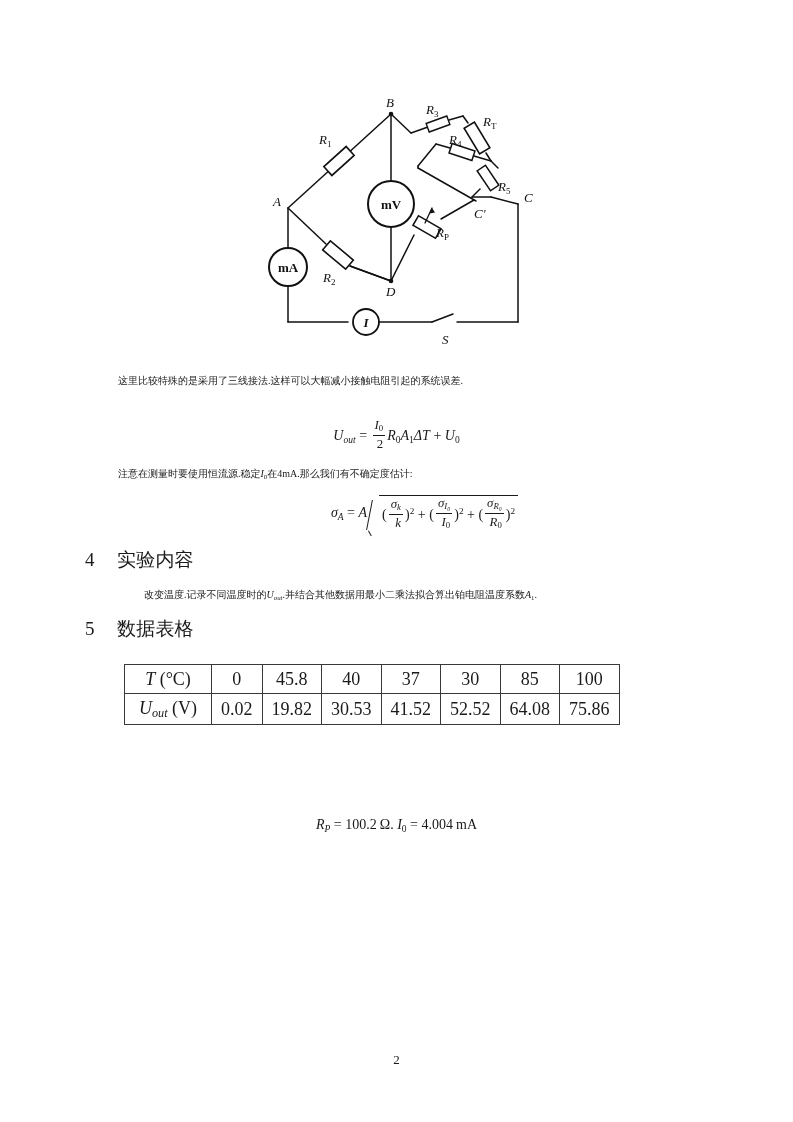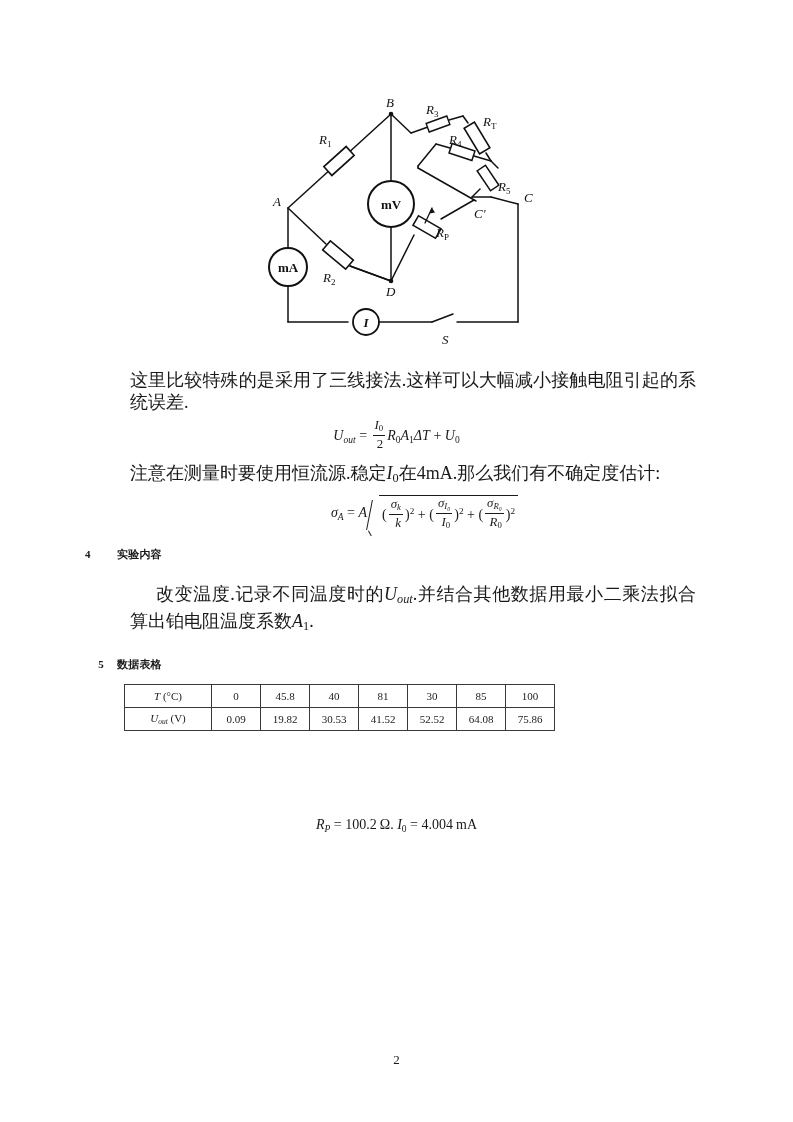--- a/index.html
+++ b/index.html
@@ -22,23 +22,23 @@
   .figure {
     position: absolute;
     left: 246px;
     top: 96px;
     width: 320px;
     height: 252px;
   }
   .figure svg { display: block; }
   .para {
     position: absolute;
-    left: 130px;
+    left: 118px;
     width: 566px;
-    font-size: 18px;
+    font-size: 10px;
     line-height: 21.5px;
     text-align: justify;
   }
   .indent { text-indent: 26px; }
 
   
   .mi { font-style: italic; font-family: "Liberation Serif", serif; }
   sub.sb {
     font-size: 0.68em;
     vertical-align: -0.28em;
@@ -113,41 +113,41 @@
   }
   .sup2 {
     font-size: 0.66em;
     vertical-align: 0.5em;
   }
 
   
   .heading {
     position: absolute;
     left: 85px;
-    font-weight: bold;
-    font-size: 11px;
+    font-weight: normal;
+    font-size: 19px;
     font-family: "Liberation Sans", "DejaVu Sans", sans-serif;
     letter-spacing: 0.2px;
   }
   .heading .hnum {
     display: inline-block;
     width: 32px;
     font-family: "Liberation Serif", serif;
   }
   .heading .htext {
     font-family: "Liberation Sans", "DejaVu Sans", sans-serif;
   }
 
   
   .data-table {
     position: absolute;
     left: 124px;
-    top: 684px;
+    top: 664px;
     border-collapse: collapse;
-    font-size: 11px;
+    font-size: 18px;
   }
   .data-table td {
     border: 0.8px solid #3a3a3a;
     padding: 3.5px 9px;
     text-align: center;
     white-space: nowrap;
     height: 15px;
   }
   .data-table td.rowhead {
     min-width: 62px;
@@ -298,39 +298,39 @@
   </div>
 
   <div class="heading" style="top:547px;">
     <span class="hnum">4</span><span class="htext">实验内容</span>
   </div>
 
   <div class="para indent" style="top:584px;">
     <span>改变温度.记录不同温度时的</span><span class="mi">U</span><sub class="sb">out</sub><span>.并结合其他数据用最小二乘法拟合算出铂电阻温度系</span><span>数</span><span class="mi">A</span><sub class="sbn">1</sub><span>.</span>
   </div>
 
-  <div class="heading" style="top:657px;text-align:center;">
+  <div class="heading" style="top:616px;">
     <span class="hnum">5</span><span class="htext">数据表格</span>
   </div>
 
   <table class="data-table">
     <tbody>
       <tr>
         <td class="rowhead"><span class="mi">T</span> (°C)</td>
         <td class="val">0</td>
         <td class="val">45.8</td>
         <td class="val">40</td>
-        <td class="val">81</td>
+        <td class="val">37</td>
         <td class="val">30</td>
         <td class="val">85</td>
         <td class="val">100</td>
       </tr>
       <tr>
         <td class="rowhead"><span class="mi">U</span><sub class="sb">out</sub> (V)</td>
-        <td class="val">0.09</td>
+        <td class="val">0.02</td>
         <td class="val">19.82</td>
         <td class="val">30.53</td>
         <td class="val">41.52</td>
         <td class="val">52.52</td>
         <td class="val">64.08</td>
         <td class="val">75.86</td>
       </tr>
     </tbody>
   </table>
 

